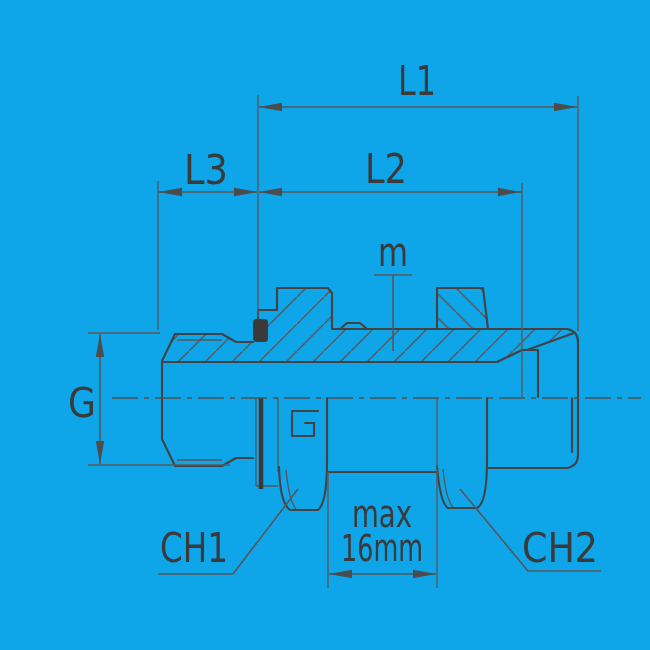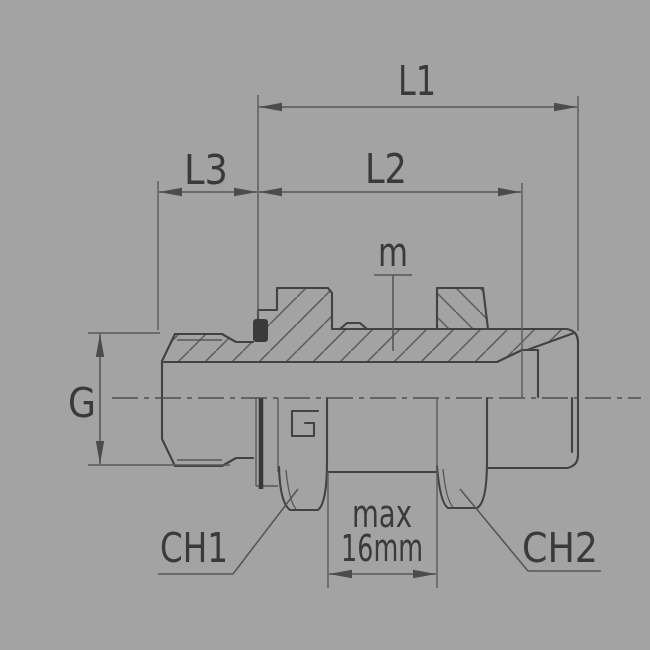--- a/index.html
+++ b/index.html
@@ -1,16 +1,16 @@
 <!DOCTYPE html>
 <html><head>
 <meta charset="utf-8">
 <style>
   html,body{margin:0;padding:0;background:#ffffff;}
-  .page{width:650px;height:650px;background:#a3a3a3;position:relative;overflow:hidden;}
+  .page{width:650px;height:650px;background:#0ea5e9;position:relative;overflow:hidden;}
   svg{display:block;}
   text{font-family:"DejaVu Sans","Liberation Sans",sans-serif;fill:#3a3a3a;}
   .lbl{font-size:41px;}
   .note{font-size:37px;}
   .outline{stroke:#424242;stroke-width:2.1;fill:none;stroke-linecap:round;stroke-linejoin:round;}
   .thin{stroke:#565656;stroke-width:1.3;fill:none;}
   .dim{stroke:#575757;stroke-width:1.6;fill:none;}
   .ext{stroke:#5a5a5a;stroke-width:1.4;fill:none;}
   .arrow{fill:#4c4c4c;stroke:none;}
   .thick{stroke:#383838;stroke-width:4.5;fill:none;}

